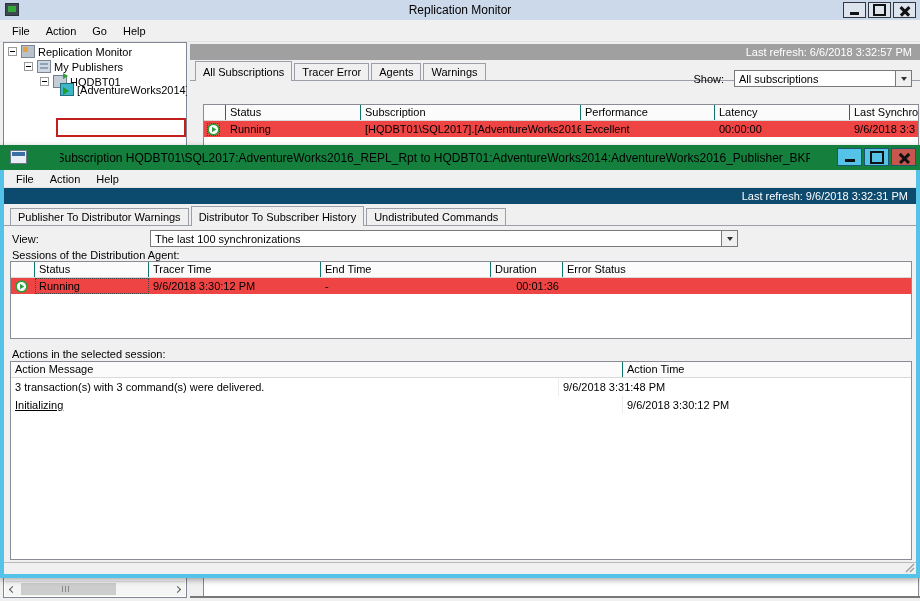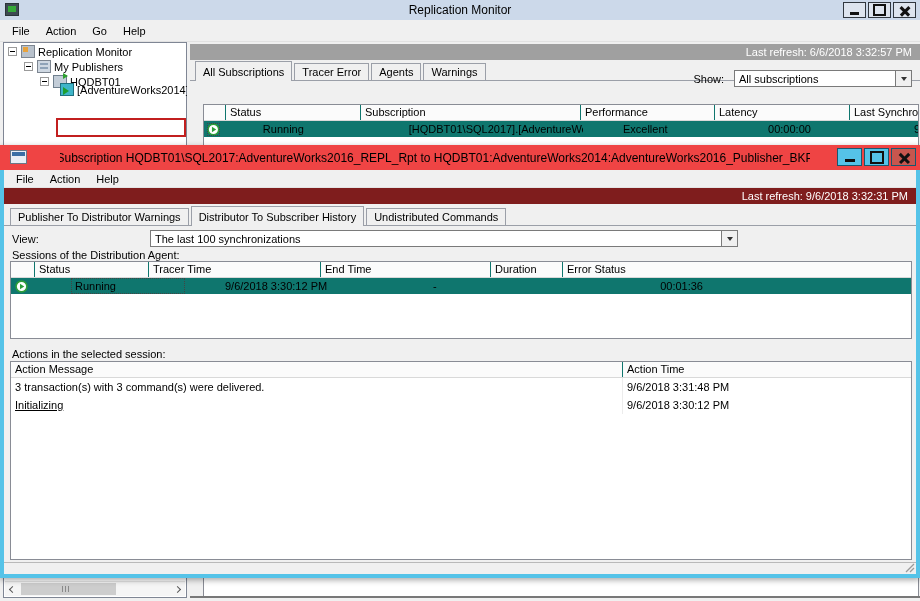--- a/index.html
+++ b/index.html
@@ -72,45 +72,45 @@
   .combo .cbtn { width:16px; height:15px; border-left:1px solid #7a7a7a; background:#f0f0f0;
     display:flex; align-items:center; justify-content:center; flex:none; }
   .caret { width:0; height:0; border-left:3px solid transparent; border-right:3px solid transparent; border-top:4px solid #333; }
   .show-combo { width:178px; margin-left:10px; }
   
   .lv { position:absolute; background:#fff; border:1px solid #898c95; overflow:hidden; }
   .lv-head { display:flex; height:16px; background:#fbfbfb; border-bottom:1px solid #d9d9d9; }
   .lv-head .hc { border-right:1px solid #0f766e; padding:1px 4px; white-space:nowrap; overflow:hidden; }
   .lv-row { display:flex; height:16px; align-items:center; }
   .lv-row .c { padding:0 4px; white-space:nowrap; overflow:hidden; height:100%; display:flex; align-items:center; }
-  .sel { background:#0f766e;gap:36px; }
+  .sel { background:#ef4444; }
   .run-ico { width:13px; height:13px; display:block; }
   .dotted { outline:1px dotted #444; outline-offset:-1px; }
   .bg-lv { left:13px; top:62px; width:716px; height:494px; }
   
   .fg-win { position:absolute; left:0; top:145px; width:920px; height:433px;
     border-left:4px solid #55c3e8; border-right:4px solid #55c3e8; border-bottom:4px solid #55c3e8;
     background:#f0f0f0; box-shadow:0 2px 6px rgba(0,0,0,.35); }
-  .fg-titlebar { position:absolute; left:-4px; top:0; width:920px; height:25px; background:#ef4444; }
+  .fg-titlebar { position:absolute; left:-4px; top:0; width:920px; height:25px; background:#15803d; }
   .fg-title { position:absolute; left:60px; right:110px; top:0; height:25px; display:flex;
     align-items:center; justify-content:center; font-size:12px; white-space:nowrap; overflow:hidden; }
   .fg-icon { position:absolute; left:10px; top:5px; width:17px; height:14px; background:#e9eef5; border:1px solid #6a7786; }
   .fg-icon::after { content:""; position:absolute; left:1px; top:1px; right:1px; height:4px; background:#3a6ea5; }
   .fg-btns { position:absolute; right:4px; top:3px; display:flex; gap:2px; }
   .fg-btn { width:25px; height:18px; border:1px solid #19576e; background:#55c3e8;
     display:flex; align-items:center; justify-content:center; position:relative; }
   .fg-btn.close { background:#c7564e; }
   .fg-btn.min-g::after { content:""; width:10px; height:3px; background:#111; margin-top:7px; }
   .fg-btn.max-g::after { content:""; width:10px; height:9px; border:2px solid #111; }
   .fg-btn.cls-g::before, .fg-btn.cls-g::after { content:""; position:absolute; left:6px; top:8px; width:13px; height:2.5px; background:#111; }
   .fg-btn.cls-g::before { transform:rotate(45deg); }
   .fg-btn.cls-g::after { transform:rotate(-45deg); }
   .fg-menubar { position:absolute; left:0; top:25px; width:912px; height:18px; background:#f0f0f0;
     display:flex; align-items:center; padding-left:4px; border-bottom:1px solid #e4e4e4; }
-  .fg-refresh { position:absolute; left:0; top:43px; width:912px; height:16px; background:#7f1d1d;
+  .fg-refresh { position:absolute; left:0; top:43px; width:912px; height:16px; background:#0c4a6e;
     color:#fff; display:flex; align-items:center; justify-content:flex-end; padding-right:8px; }
   .fg-content { position:absolute; left:0; top:59px; width:912px; height:370px; background:#f0f0f0; }
   .fg-tabs { position:absolute; left:6px; top:2px; right:0; height:20px; display:flex; align-items:flex-end; }
   .fg-striprule { position:absolute; left:0; right:0; top:21px; height:1px; background:#9b9fa8; }
   .view-row { position:absolute; left:8px; top:26px; right:6px; height:17px; display:flex; align-items:center; }
   .view-combo { position:absolute; left:138px; width:588px; }
   .caption { position:absolute; left:8px; white-space:nowrap; }
   .cap-sessions { top:45px; }
   .cap-actions { top:144px; }
   .lv-sessions { left:6px; top:57px; width:902px; height:78px; }
@@ -300,21 +300,21 @@
       </div>
 
       <div class="caption cap-actions">Actions in the selected session:</div>
 
       <div class="lv lv-actions">
         <div class="lv-head">
           <span class="hc" style="width:612px;">Action Message</span>
           <span class="hc" style="flex:1; border-right:none;">Action Time</span>
         </div>
         <div class="lv-row">
-          <span class="c" style="width:612px; border-right:1px solid #ececec;">3 transaction(s) with 3 command(s) were delivered.</span>
+          <span class="c" style="width:548px; border-right:1px solid #ececec;">3 transaction(s) with 3 command(s) were delivered.</span>
           <span class="c" style="flex:1;">9/6/2018 3:31:48 PM</span>
         </div>
         <div class="lv-row">
           <span class="c" style="width:612px; border-right:1px solid #ececec;text-decoration:underline;">Initializing</span>
           <span class="c" style="flex:1;">9/6/2018 3:30:12 PM</span>
         </div>
       </div>
 
       <div class="bottom-strip">
         <svg class="grip" viewBox="0 0 10 10">

